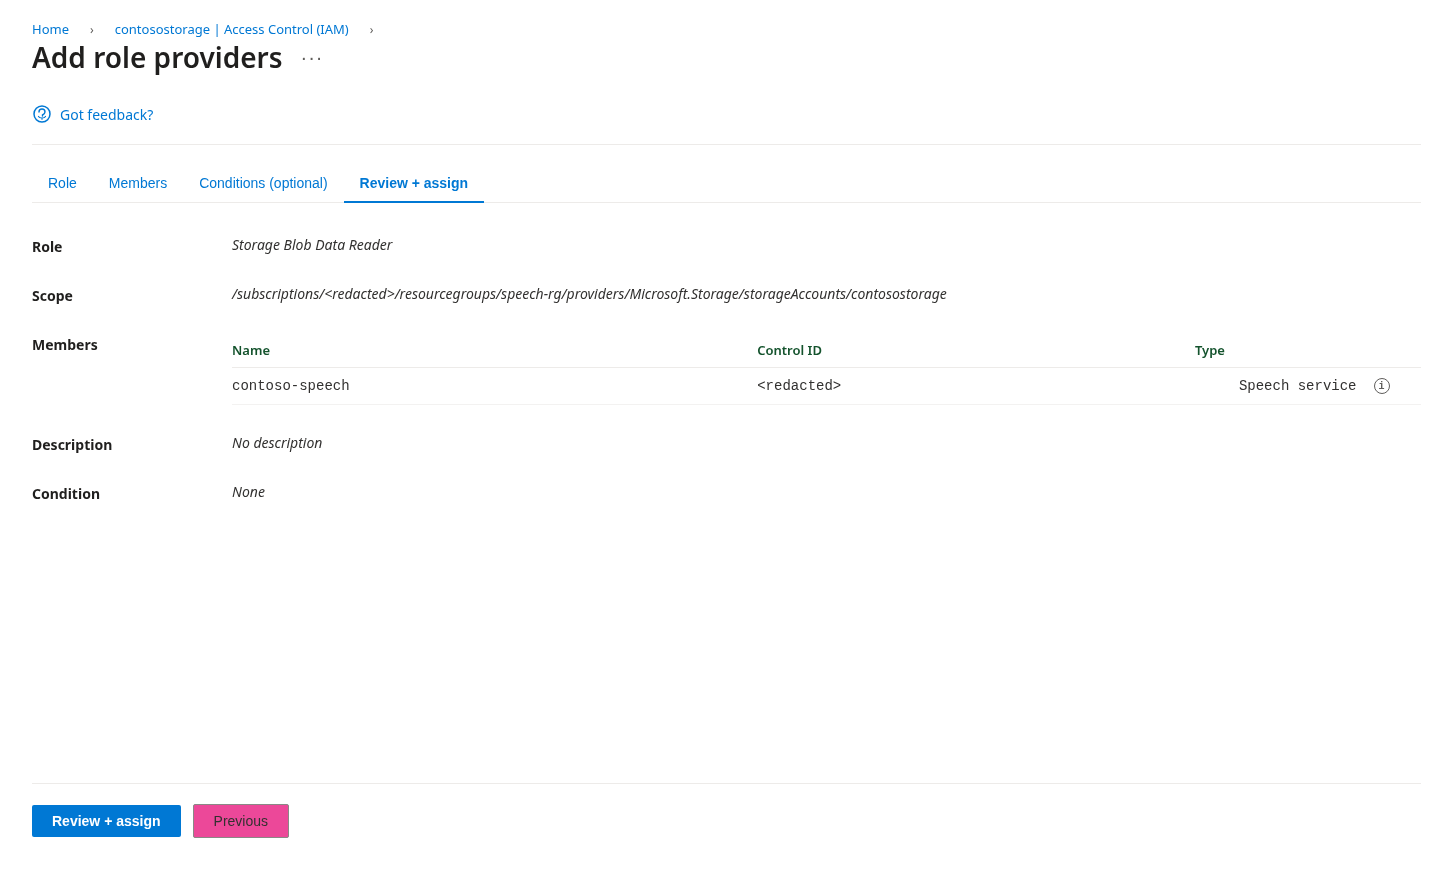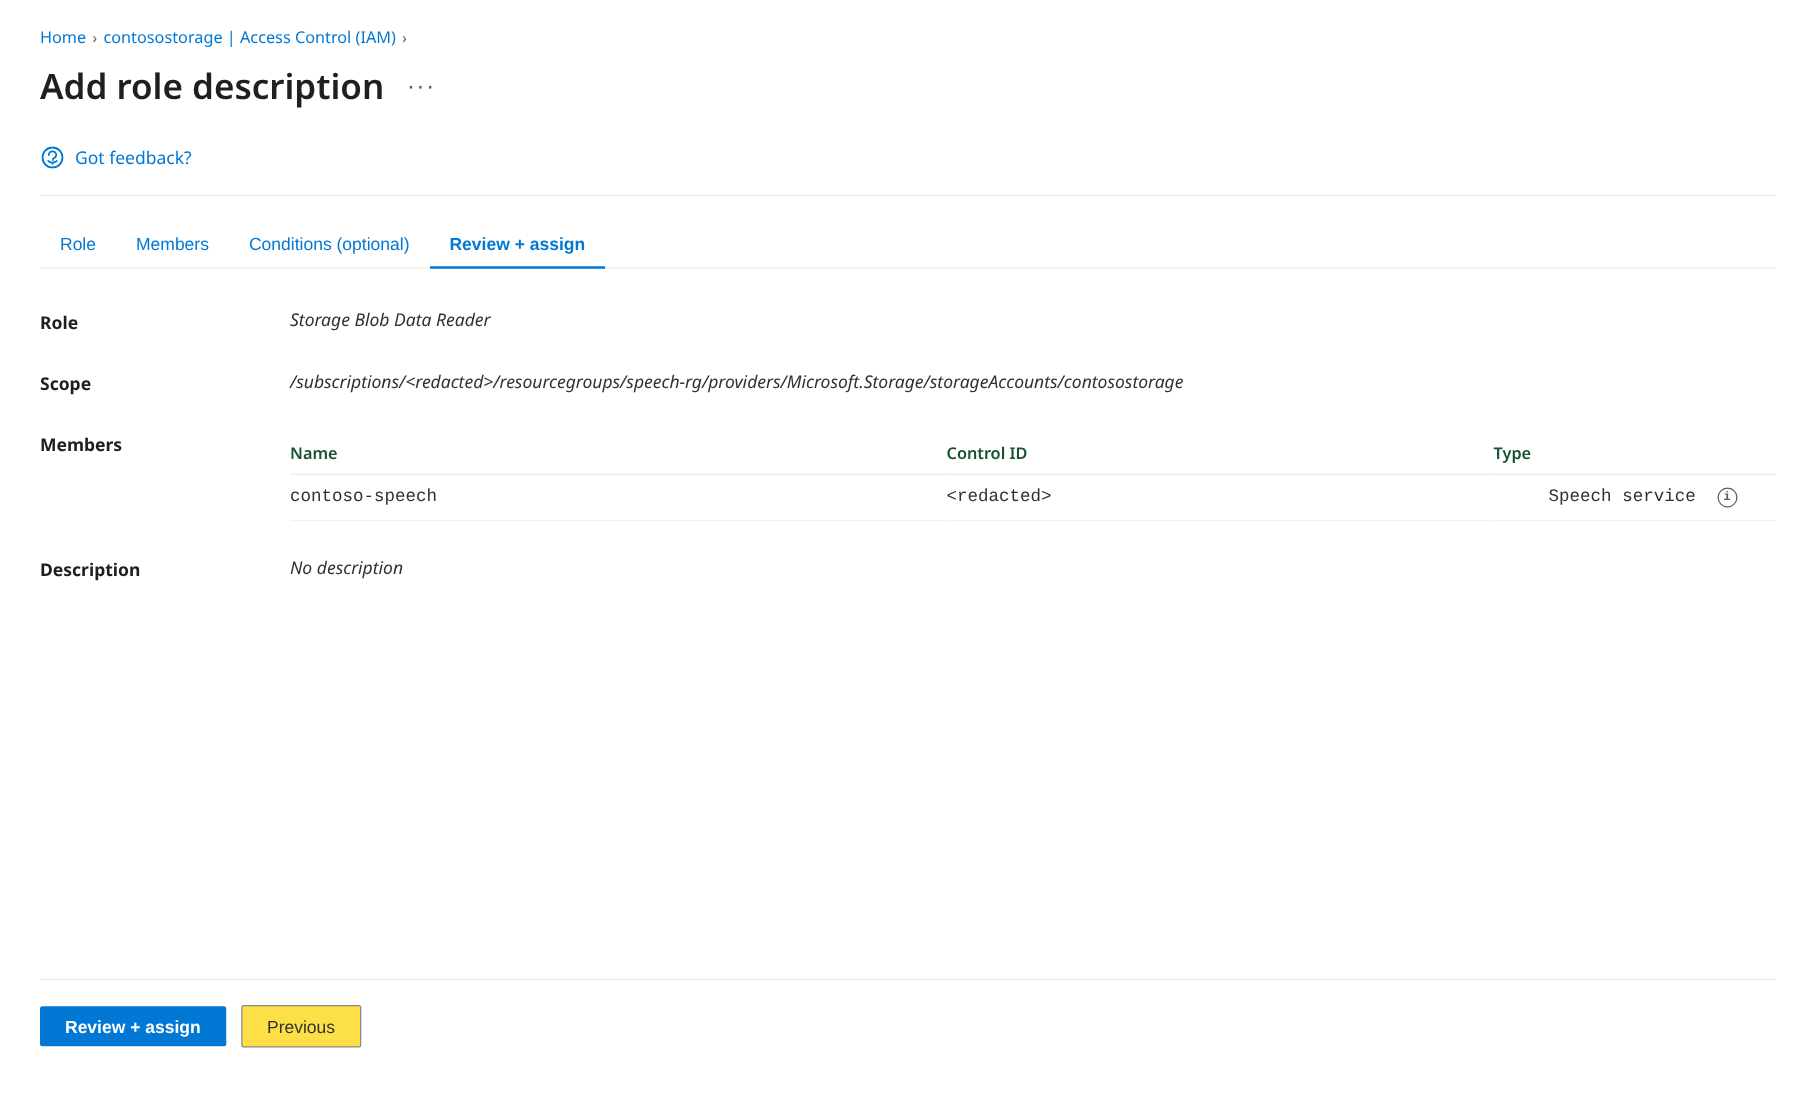--- a/index.html
+++ b/index.html
@@ -12,24 +12,23 @@
     .page-wrapper {
       max-width: 1453px;
       min-height: 874px;
       padding: 20px 32px;
       display: flex;
       flex-direction: column;
     }
     .breadcrumb {
       display: flex;
       align-items: center;
-      gap: 5px;
+      gap: 21px;
       font-size: 13px;
       color: #0078d4;
-      margin-bottom: 12px;
     }
     .breadcrumb a {
       color: #0078d4;
       text-decoration: none;
       cursor: pointer;
     }
     .breadcrumb-separator {
       color: #605e5c;
       font-size: 12px;
     }
@@ -174,21 +173,21 @@
       background: #0078d4;
       color: #ffffff;
       border: none;
       padding: 8px 20px;
       font-size: 14px;
       font-weight: 600;
       cursor: pointer;
       border-radius: 2px;
     }
     .btn-secondary {
-      background: #fde047;
+      background: #ec4899;
       color: #323130;
       border: 1px solid #8a8886;
       padding: 8px 20px;
       font-size: 14px;
       cursor: pointer;
       border-radius: 2px;
     }
   </style>
 </head>
 <body>
@@ -196,21 +195,21 @@
 <div class="page-wrapper">
 
   <nav class="breadcrumb">
     <a>Home</a>
     <span class="breadcrumb-separator">›</span>
     <a>contosostorage | Access Control (IAM)</a>
     <span class="breadcrumb-separator">›</span>
   </nav>
 
   <div class="page-header">
-    <h1 class="page-title">Add role description</h1>
+    <h1 class="page-title">Add role providers</h1>
     <button class="more-btn">···</button>
   </div>
 
   <div class="feedback-bar">
     <span class="feedback-icon">
       <svg width="18" height="18" viewBox="0 0 18 18" fill="none">
         <circle cx="9" cy="9" r="8" stroke="#0078d4" stroke-width="1.5" fill="none"></circle>
         <path d="M6 7c0-1.657 1.343-3 3-3s3 1.343 3 3c0 1.5-1.5 2.5-2.5 3v1" stroke="#0078d4" stroke-width="1.4" stroke-linecap="round" fill="none"></path>
         <circle cx="9" cy="14" r="0.8" fill="#0078d4"></circle>
         <path d="M5.5 11.5 C6.5 13.5 11.5 13.5 12.5 11.5" stroke="#0078d4" stroke-width="1.2" stroke-linecap="round" fill="none"></path>
@@ -265,20 +264,24 @@
           </tbody>
         </table>
       </div>
     </div>
 
     <div class="field-row">
       <div class="field-label">Description</div>
       <div class="field-value">No description</div>
     </div>
 
+    <div class="field-row">
+      <div class="field-label">Condition</div>
+      <div class="field-value">None</div>
+    </div>
 
   </div>
 
   <div class="footer-bar">
     <button class="btn-primary">Review + assign</button>
     <button class="btn-secondary">Previous</button>
   </div>
 
 </div>
 

